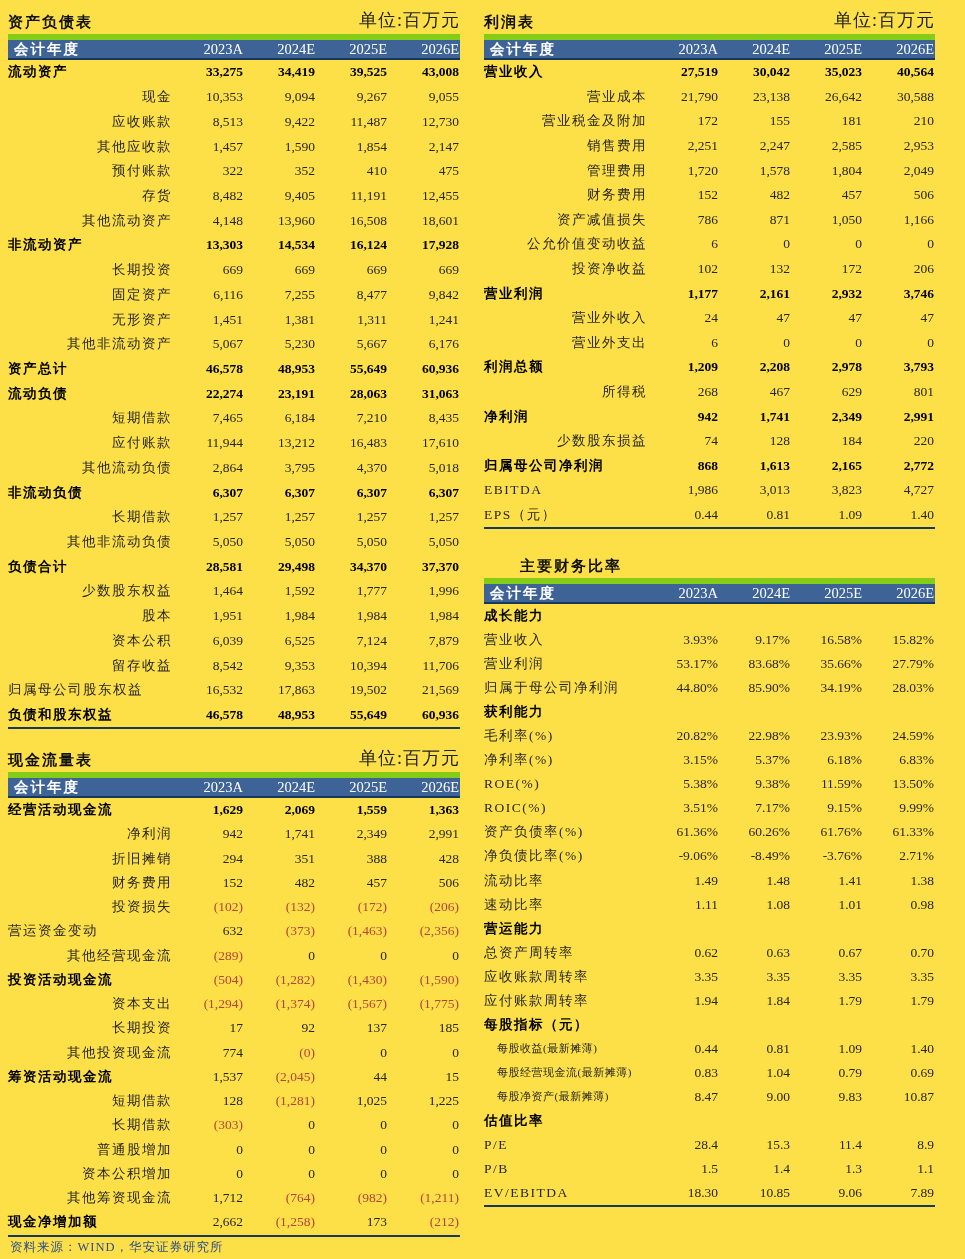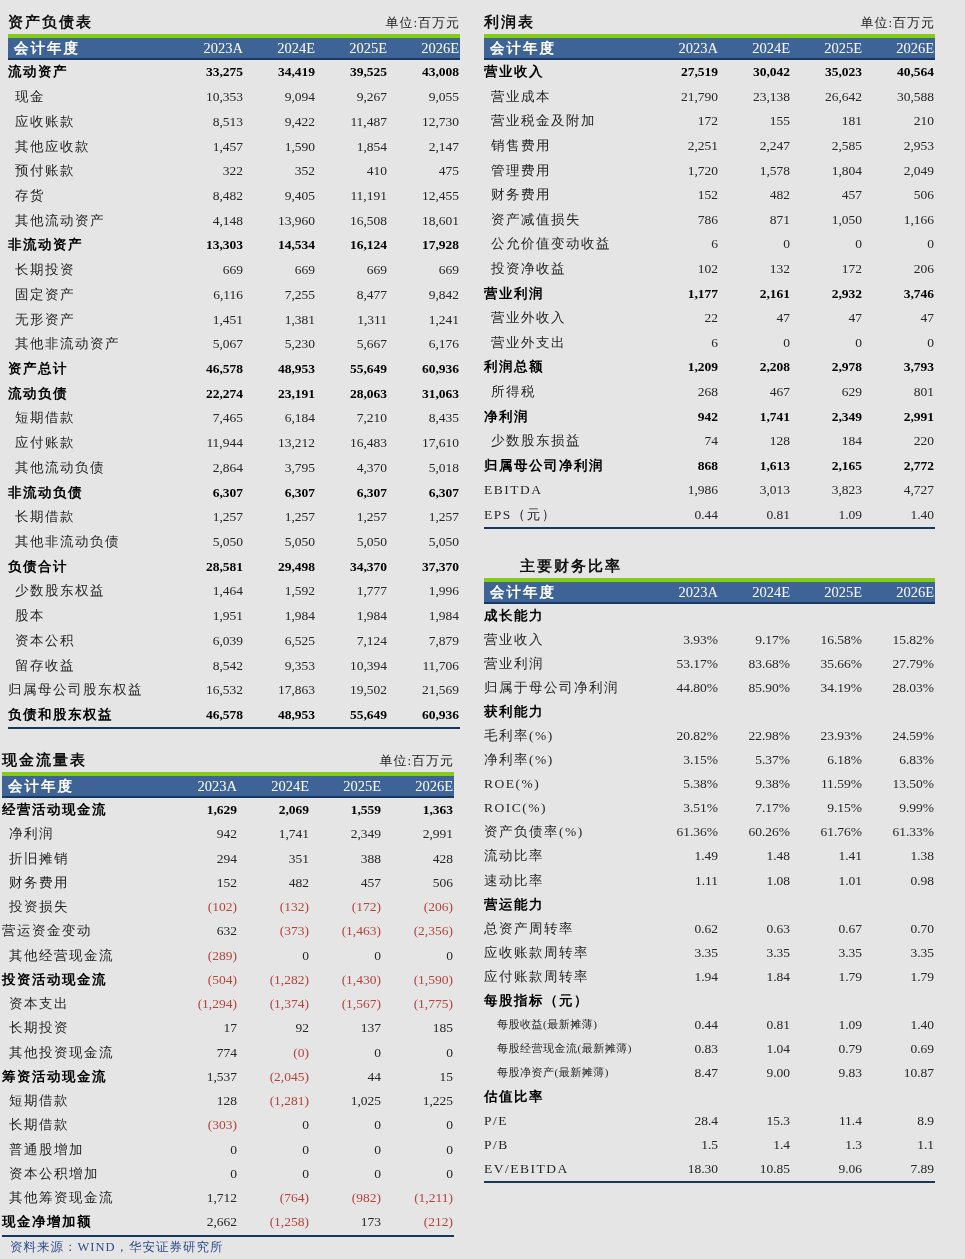--- a/index.html
+++ b/index.html
@@ -5,57 +5,57 @@
   * { margin: 0; padding: 0; box-sizing: border-box; }
   html, body { background: #ffffff; }
   body {
     font-family: "Liberation Serif", "DejaVu Serif", serif;
     color: #222222;
   }
   .page {
     position: relative;
     width: 965px;
     height: 1259px;
-    background: #e5e5e5;
+    background: #fde047;
     overflow: hidden;
   }
   .table-block { position: absolute; }
   #bs { left: 8px;   top: 8px;   width: 452px; --rh: 24.73px; }
   #is { left: 484px; top: 8px;   width: 451px; --rh: 24.60px; }
-  #cf { left: 2px;   top: 746px; width: 452px; --rh: 24.25px; }
+  #cf { left: 8px;   top: 746px; width: 452px; --rh: 24.25px; }
   #ra { left: 484px; top: 554px; width: 451px; --rh: 24.05px; }
 
   .title-row {
     display: flex;
     justify-content: space-between;
     align-items: flex-end;
     height: 24px;
     margin-bottom: 2px;
   }
   #ra .title-row { height: 22px; margin-left: 36px; }
   .tbl-title {
     font-weight: bold;
     font-size: 15px;
     letter-spacing: 2px;
     color: #111111;
   }
   .unit {
-    font-size: 13px;
+    font-size: 18px;
     letter-spacing: 1px;
     color: #222222;
     margin-left: 12px;
   }
 
   .thead {
     display: grid;
     grid-template-columns: 1fr 72px 72px 72px 72px;
     align-items: center;
     height: 26px;
     background: #3e6396;
-    border-top: 4px solid #84cc16;
+    border-top: 6px solid #84cc16;
     border-bottom: 2px solid #17375e;
     color: #ffffff;
   }
   .hlbl {
     font-weight: bold;
     font-size: 14.5px;
     letter-spacing: 2px;
     padding-left: 6px;
   }
   .hval {
@@ -70,21 +70,21 @@
     grid-template-columns: 1fr 72px 72px 72px 72px;
     align-items: center;
     height: var(--rh);
   }
   .lbl {
     font-size: 13.5px;
     letter-spacing: 1.5px;
     white-space: nowrap;
     color: #262626;
   }
-  .lbl.sub { padding-left: 7px; }
+  .lbl.sub { padding-left: 7px; text-align: right; }
   .val {
     text-align: right;
     font-size: 13.5px;
     padding-right: 1px;
     color: #262626;
     white-space: nowrap;
   }
   .trow.bold .lbl { font-weight: bold; color: #000000; }
   .val.bv { font-weight: bold; color: #000000; }
   .val.neg { color: #b5433c; font-weight: normal; }
@@ -387,21 +387,21 @@
         </div>
         <div class="trow bold">
           <span class="lbl">营业利润</span>
           <span class="val bv">1,177</span>
           <span class="val bv">2,161</span>
           <span class="val bv">2,932</span>
           <span class="val bv">3,746</span>
         </div>
         <div class="trow">
           <span class="lbl sub">营业外收入</span>
-          <span class="val">22</span>
+          <span class="val">24</span>
           <span class="val">47</span>
           <span class="val">47</span>
           <span class="val">47</span>
         </div>
         <div class="trow">
           <span class="lbl sub">营业外支出</span>
           <span class="val">6</span>
           <span class="val">0</span>
           <span class="val">0</span>
           <span class="val">0</span>
@@ -677,20 +677,27 @@
           <span class="val">9.99%</span>
         </div>
         <div class="trow">
           <span class="lbl">资产负债率(%)</span>
           <span class="val">61.36%</span>
           <span class="val">60.26%</span>
           <span class="val">61.76%</span>
           <span class="val">61.33%</span>
         </div>
         <div class="trow">
+          <span class="lbl">净负债比率(%)</span>
+          <span class="val">-9.06%</span>
+          <span class="val">-8.49%</span>
+          <span class="val">-3.76%</span>
+          <span class="val">2.71%</span>
+        </div>
+        <div class="trow">
           <span class="lbl">流动比率</span>
           <span class="val">1.49</span>
           <span class="val">1.48</span>
           <span class="val">1.41</span>
           <span class="val">1.38</span>
         </div>
         <div class="trow">
           <span class="lbl">速动比率</span>
           <span class="val">1.11</span>
           <span class="val">1.08</span>

